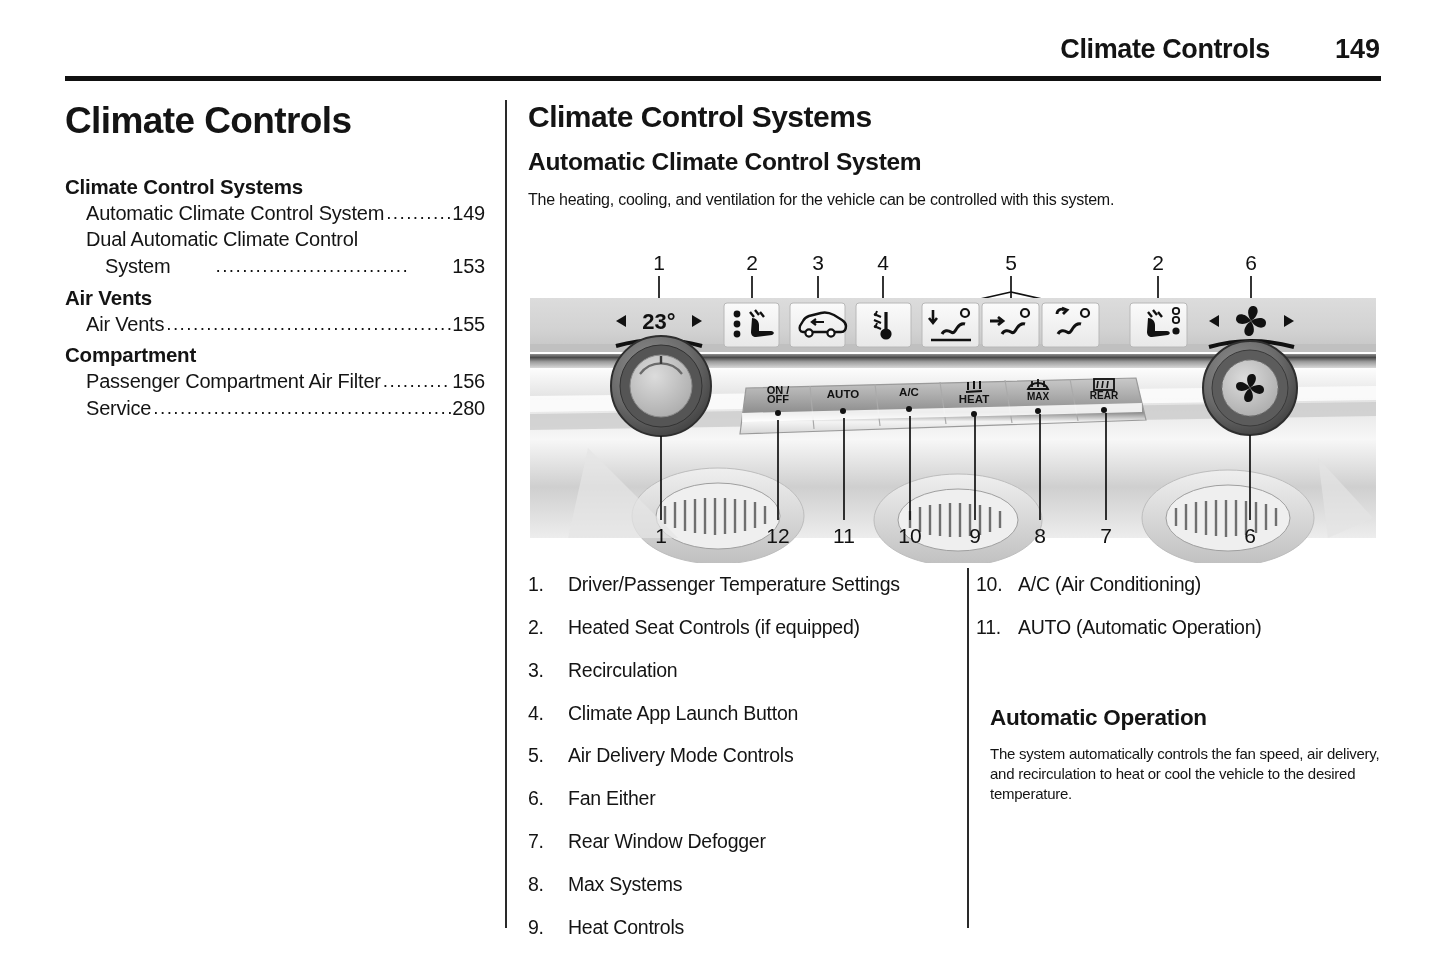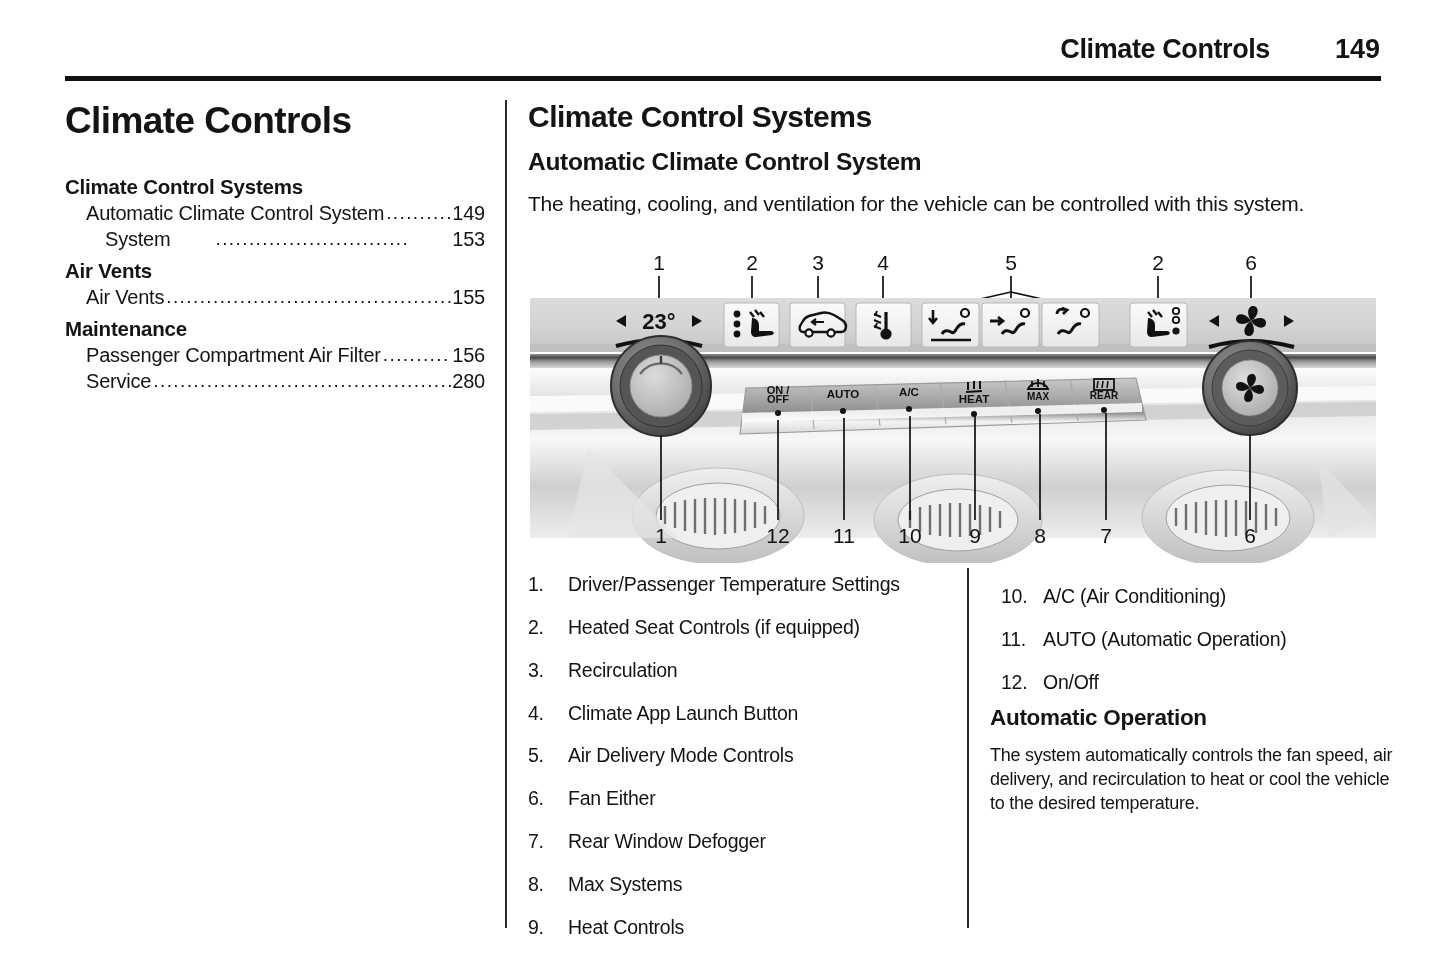--- a/index.html
+++ b/index.html
@@ -24,38 +24,38 @@
   .toc-entry{font-size:20px;letter-spacing:-0.2px;display:flex;align-items:baseline;padding-left:21px;line-height:1.33;}
   .toc-entry.indent2{padding-left:40px;gap:43px;}
   .toc-label{white-space:nowrap;}
   .toc-dots{flex:1 1 auto;overflow:hidden;white-space:nowrap;margin:0 1px 0 2px;letter-spacing:1.4px;font-size:19px;position:relative;top:-1px;}
   .toc-page{white-space:nowrap;}
 
   
   #right-col{position:absolute;left:528px;top:100px;width:880px;}
   #sec-title{font-size:30px;font-weight:bold;letter-spacing:-0.5px;margin:0 0 14px 0;}
   #sub-title{font-size:24.5px;font-weight:bold;letter-spacing:-0.3px;margin:0 0 14px 0;}
-  #intro-para{font-size:21px;letter-spacing:-0.25px;margin:0;line-height:1.3;}
+  #intro-para{font-size:16px;letter-spacing:-0.25px;margin:0;line-height:1.3;}
 
   
   #figure{position:absolute;left:528px;top:248px;width:880px;height:315px;}
   #fig-svg{position:absolute;left:0;top:0;}
 
   
   #list-left{position:absolute;left:528px;top:572px;width:420px;}
-  #list-right{position:absolute;left:1001px;top:572px;width:410px;margin-top:12px;}
+  #list-right{position:absolute;left:976px;top:572px;width:410px;}
   .li{display:flex;font-size:19.5px;letter-spacing:-0.25px;line-height:1.3;margin-bottom:17.5px;}
   .li-num{width:40px;flex:0 0 40px;}
   .li-num.wide{width:42px;flex:0 0 42px;}
   .li-txt{flex:1 1 auto;}
 
   
   #auto-op{position:absolute;left:990px;top:697px;width:410px;}
   #auto-op h3{font-size:22.5px;font-weight:bold;letter-spacing:-0.3px;margin:8px 0 13px 0;}
-  #auto-op p{font-size:18px;letter-spacing:-0.25px;line-height:1.33;margin:0 0 13px 0;}
+  #auto-op p{font-size:15px;letter-spacing:-0.25px;line-height:1.33;margin:0 0 13px 0;}
 </style>
 </head>
 <body>
 
 <div id="page-header">
   <div id="hdr-title">Climate Controls</div>
   <div id="hdr-pageno">149</div>
 </div>
 <div id="hdr-rule"></div>
 
@@ -65,36 +65,40 @@
 <div id="left-col">
   <h1 id="chapter-title">Climate Controls</h1>
   <div id="toc">
       <div class="toc-group">
         <div class="toc-group-title">Climate Control Systems</div>
         <div class="toc-entry">
           <span class="toc-label">Automatic Climate Control System</span>
           <span class="toc-dots">..........................................................................................</span>
           <span class="toc-page">149</span>
         </div>
+        <div class="toc-entry toc-nodots">
+          <span class="toc-label">Dual Automatic Climate Control</span>
+          <span class="toc-page"></span>
+        </div>
         <div class="toc-entry indent2">
           <span class="toc-label">System</span>
           <span class="toc-dots">..........................................................................................</span>
           <span class="toc-page">153</span>
         </div>
       </div>
       <div class="toc-group">
         <div class="toc-group-title">Air Vents</div>
         <div class="toc-entry">
           <span class="toc-label">Air Vents</span>
           <span class="toc-dots">..........................................................................................</span>
           <span class="toc-page">155</span>
         </div>
       </div>
       <div class="toc-group">
-        <div class="toc-group-title">Maintenance</div>
+        <div class="toc-group-title">Compartment</div>
         <div class="toc-entry">
           <span class="toc-label">Passenger Compartment Air Filter</span>
           <span class="toc-dots">..........................................................................................</span>
           <span class="toc-page">156</span>
         </div>
         <div class="toc-entry">
           <span class="toc-label">Service</span>
           <span class="toc-dots">..........................................................................................</span>
           <span class="toc-page">280</span>
         </div>
@@ -451,22 +455,18 @@
   </div>
 <div id="list-right">
     <div class="li">
       <span class="li-num wide">10.</span>
       <span class="li-txt">A/C (Air Conditioning)</span>
     </div>
     <div class="li">
       <span class="li-num wide">11.</span>
       <span class="li-txt">AUTO (Automatic Operation)</span>
     </div>
-    <div class="li">
-      <span class="li-num wide">12.</span>
-      <span class="li-txt">On/Off</span>
-    </div>
   </div>
 
 <div id="auto-op">
   <h3>Automatic Operation</h3>
   <p>The system automatically controls the fan speed, air delivery, and recirculation to heat or cool the vehicle to the desired temperature.</p>
 </div>
 
 </body></html>

